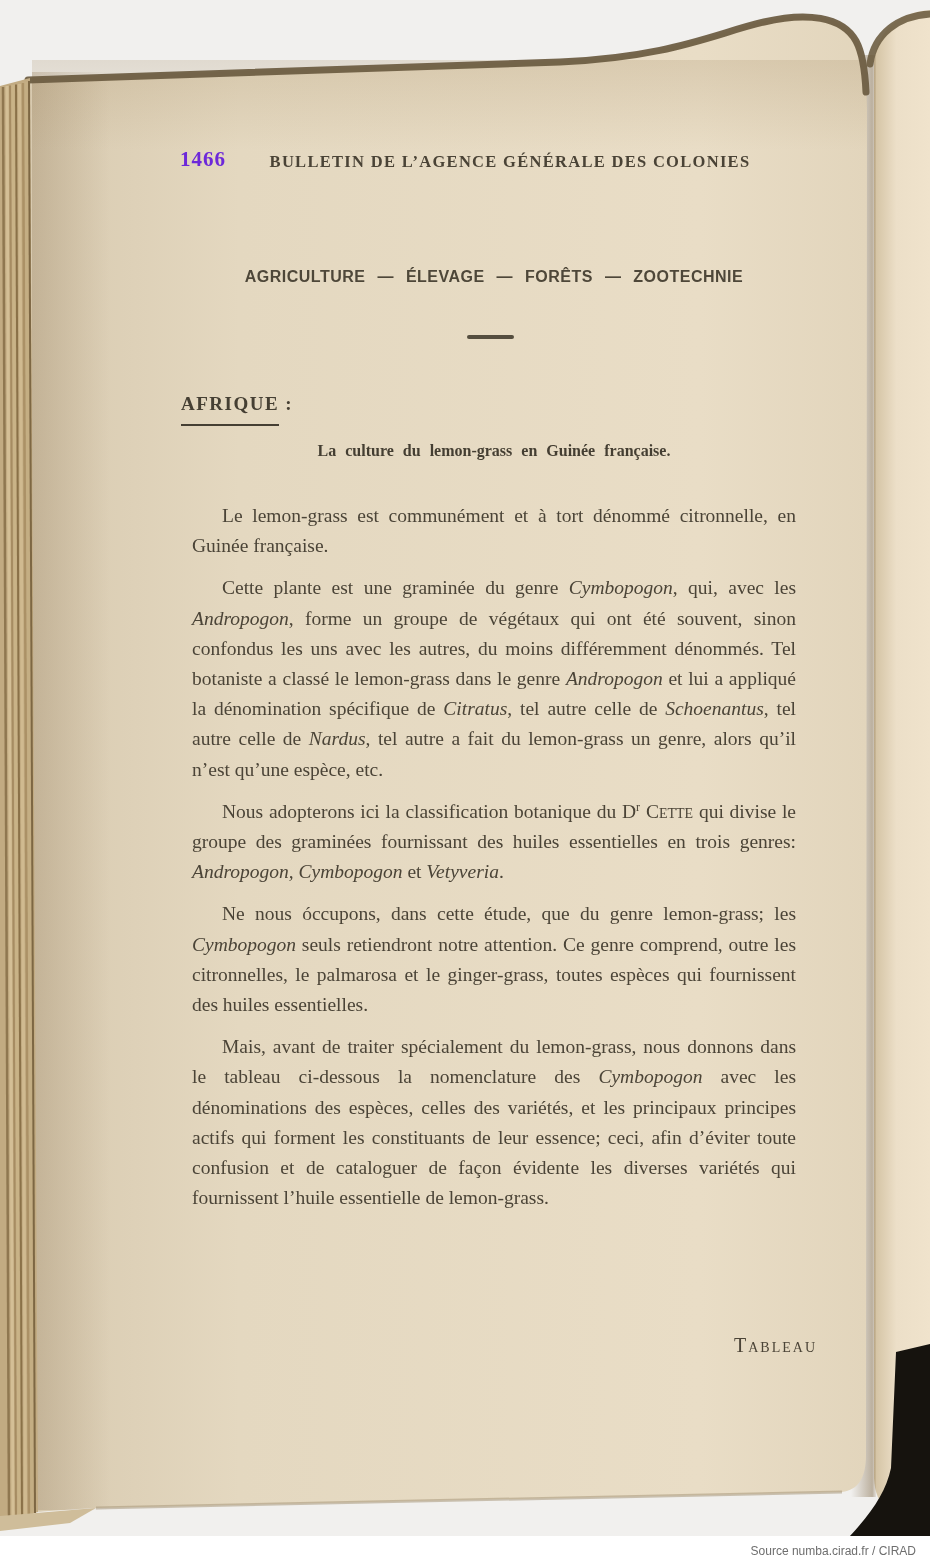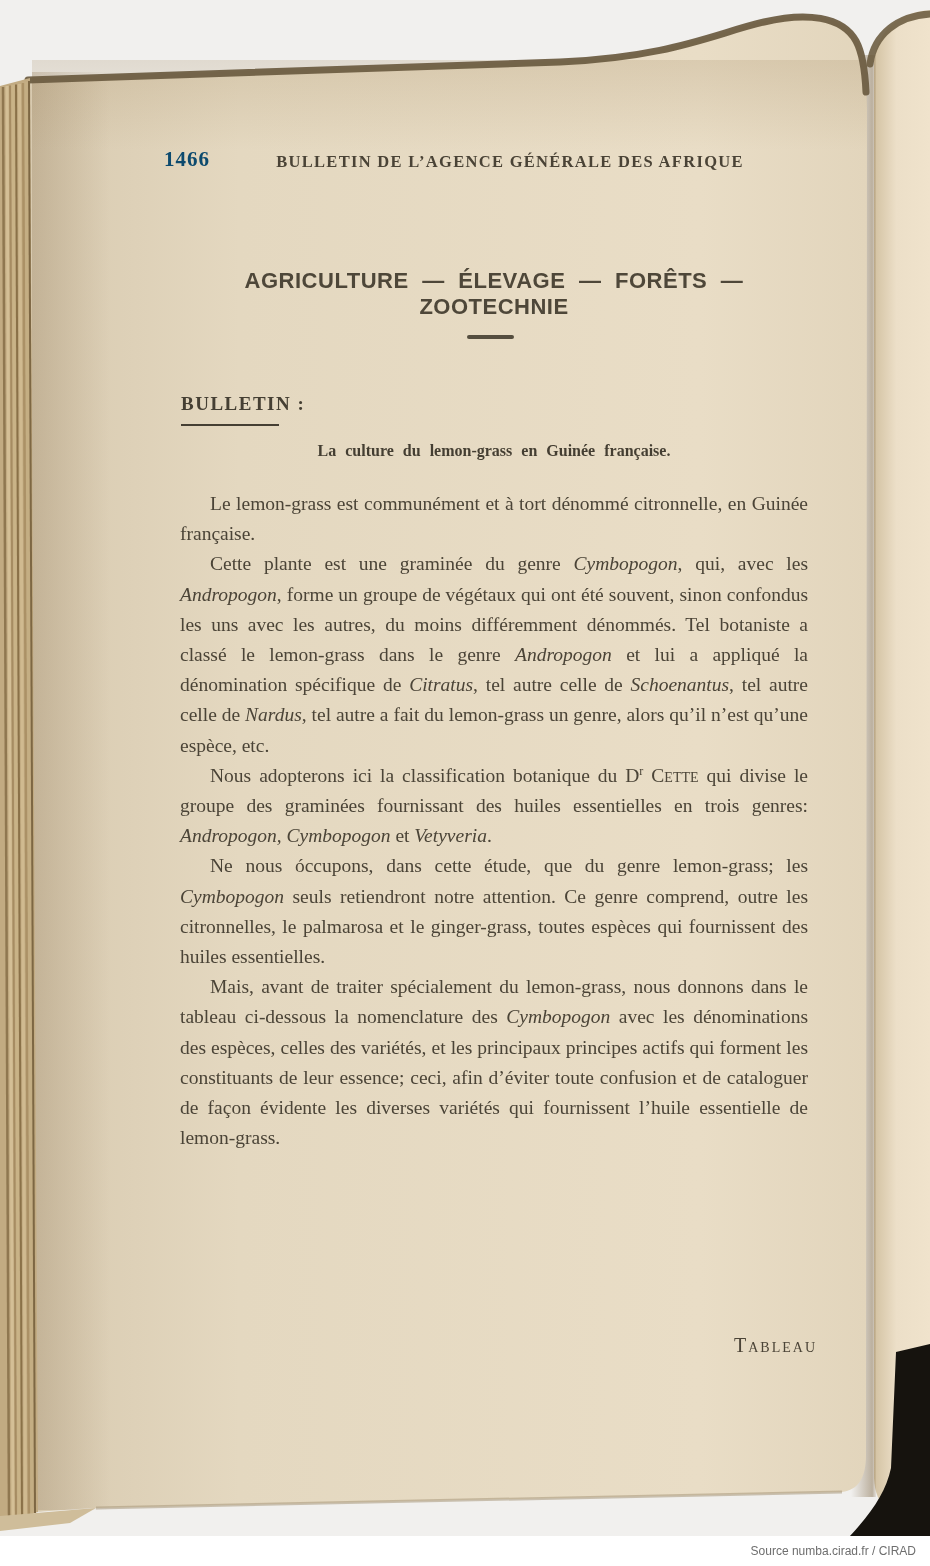--- a/index.html
+++ b/index.html
@@ -1,28 +1,28 @@
 <!DOCTYPE html>
 <html><head>
 <meta charset="utf-8">
 <style>
   html,body{margin:0;padding:0;}
   body{width:930px;height:1566px;overflow:hidden;background:#f1f0ee;font-family:"Liberation Serif",serif;}
   .stage{position:relative;width:930px;height:1566px;}
   svg.deco{position:absolute;top:0;left:0;}
   .txt{position:absolute;color:#463f33;}
-  #hdr-num{left:164px;top:147px;font-size:21px;font-weight:bold;letter-spacing:1px;color:#0c4a6e;}
+  #hdr-num{left:180px;top:147px;font-size:21px;font-weight:bold;letter-spacing:1px;color:#6d28d9;}
   #hdr-title{left:240px;top:152px;width:540px;text-align:center;font-size:16.5px;font-weight:bold;letter-spacing:1.3px;color:#4a4336;}
-  #rubric{left:180px;top:268px;width:628px;text-align:center;font-family:"Liberation Sans",sans-serif;font-weight:bold;font-size:22px;letter-spacing:.5px;word-spacing:7px;color:#4e4739;}
+  #rubric{left:180px;top:268px;width:628px;text-align:center;font-family:"Liberation Sans",sans-serif;font-weight:bold;font-size:16px;letter-spacing:.5px;word-spacing:7px;color:#4e4739;}
   #rubric-rule{position:absolute;left:467px;top:335px;width:47px;height:4px;background:#554e3f;border-radius:2px;}
   #afrique{left:181px;top:393px;font-size:19px;font-weight:bold;letter-spacing:1.5px;color:#453f33;}
   #afrique-rule{position:absolute;left:181px;top:424px;width:98px;height:2px;background:#453f33;}
   #art-title{left:180px;top:442px;width:628px;text-align:center;font-weight:bold;font-size:16px;word-spacing:5px;color:#443e32;}
   #body{left:180px;top:489px;width:628px;font-size:19.5px;line-height:30.2px;text-align:justify;color:#4b4437;}
-  #body p{margin:0;text-indent:30px;}
+  #body p{margin:12px;text-indent:30px;}
   .it{font-style:italic;}
   .sc{font-variant:small-caps;}
   #body sup{font-size:.62em;line-height:0;}
   #tableau{left:734px;top:1334px;font-size:20px;font-variant:small-caps;letter-spacing:2px;color:#4b4437;}
   #footer{position:absolute;left:0;top:1536px;width:930px;height:30px;background:#ffffff;display:flex;align-items:center;justify-content:flex-end;padding-right:14px;box-sizing:border-box;font-family:"Liberation Sans",sans-serif;font-size:12px;color:#6e6e6e;}
 </style>
 </head>
 <body>
 
 <div class="stage">
@@ -83,26 +83,26 @@
     </g>
 
     <path d="M 0,1516 L 96,1508 L 70,1523 L 0,1531 Z" fill="#cfbd9a"></path>
 
     <path d="M 96,1508 L 842,1492" stroke="#a8977a" stroke-width="3" opacity="0.55" fill="none"></path>
 
     <path d="M 896,1352 L 930,1344 L 930,1536 L 850,1536 C 872,1512 886,1492 891,1468 Z" fill="#16130e"></path>
   </svg>
 
   <div class="txt" id="hdr-num">1466</div>
-  <div class="txt" id="hdr-title">BULLETIN DE L’AGENCE GÉNÉRALE DES AFRIQUE</div>
+  <div class="txt" id="hdr-title">BULLETIN DE L’AGENCE GÉNÉRALE DES COLONIES</div>
 
   <div class="txt" id="rubric">AGRICULTURE — ÉLEVAGE — FORÊTS — ZOOTECHNIE</div>
   <div id="rubric-rule"></div>
 
-  <div class="txt" id="afrique">BULLETIN :</div>
+  <div class="txt" id="afrique">AFRIQUE :</div>
   <div id="afrique-rule"></div>
 
   <div class="txt" id="art-title">La culture du lemon-grass en Guinée française.</div>
 
   <div class="txt" id="body">
       <p><span>Le lemon-grass est communément et à tort dénommé citronnelle, en Guinée française.</span></p>
       <p><span>Cette plante est une graminée du genre </span><span class="it">Cymbopogon</span><span>, qui, avec les </span><span class="it">Andropogon</span><span>, forme un groupe de végétaux qui ont été souvent, sinon confondus les uns avec les autres, du moins différemment dénommés. Tel botaniste a classé le lemon-grass dans le genre </span><span class="it">Andropogon</span><span> et lui a appliqué la dénomination spécifique de </span><span class="it">Citratus</span><span>, tel autre celle de </span><span class="it">Schoenantus</span><span>, tel autre celle de </span><span class="it">Nardus</span><span>, tel autre a fait du lemon-grass un genre, alors qu’il n’est qu’une espèce, etc.</span></p>
       <p><span>Nous adopterons ici la classification botanique du D</span><sup>r</sup><span> </span><span class="sc">Cette</span><span> qui divise le groupe des graminées fournissant des huiles essentielles en trois genres: </span><span class="it">Andropogon, Cymbopogon</span><span> et </span><span class="it">Vetyveria</span><span>.</span></p>
       <p><span>Ne nous óccupons, dans cette étude, que du genre lemon-grass; les </span><span class="it">Cymbopogon</span><span> seuls retiendront notre attention. Ce genre comprend, outre les citronnelles, le palmarosa et le ginger-grass, toutes espèces qui fournissent des huiles essentielles.</span></p>
       <p><span>Mais, avant de traiter spécialement du lemon-grass, nous donnons dans le tableau ci-dessous la nomenclature des </span><span class="it">Cymbopogon</span><span> avec les dénominations des espèces, celles des variétés, et les principaux principes actifs qui forment les constituants de leur essence; ceci, afin d’éviter toute confusion et de cataloguer de façon évidente les diverses variétés qui fournissent l’huile essentielle de lemon-grass.</span></p>

